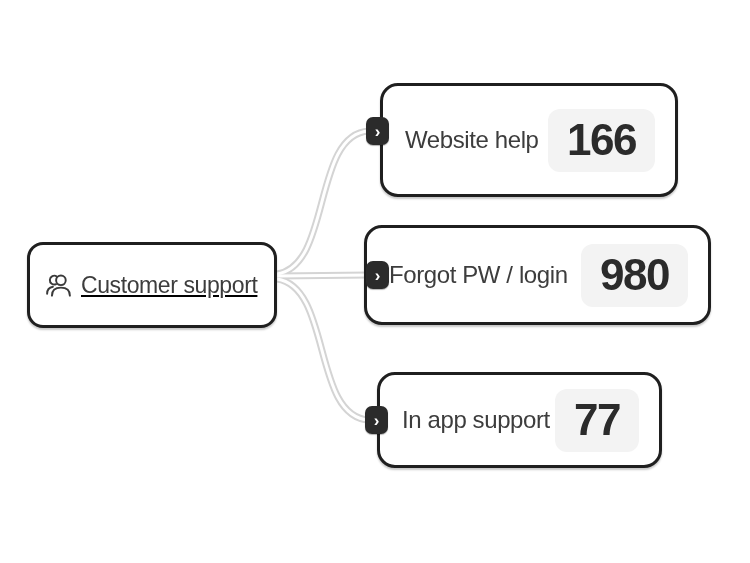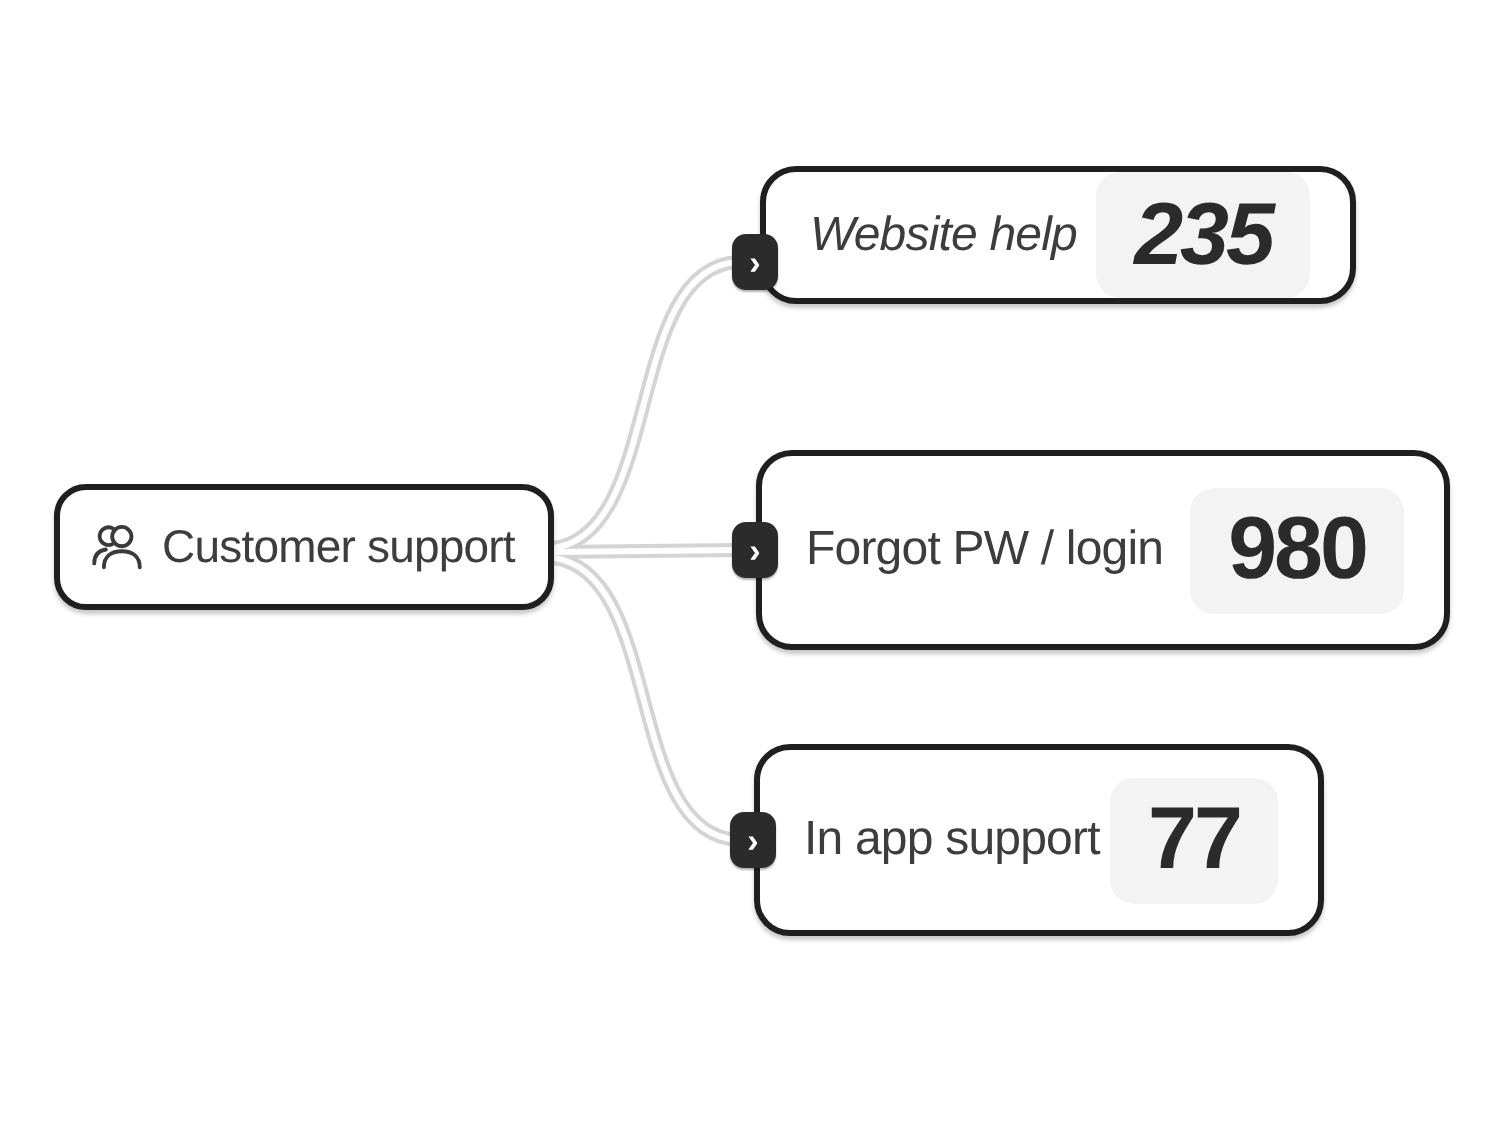--- a/index.html
+++ b/index.html
@@ -12,29 +12,29 @@
   .wires .tube{stroke:var(--connector,#d4d4d4);stroke-width:7px;}
   .wires .core{stroke:var(--connector-core,#ffffff);stroke-width:3px;}
   .node{
     position:absolute;box-sizing:border-box;z-index:2;
     background:var(--node-fill,#fff);
     border:3px solid var(--node-border,#1f1f1f);
     display:flex;align-items:center;
     box-shadow:0 2px 2px rgba(0,0,0,.22);
   }
   .node.root{
-    left:27px;top:242px;width:250px;height:63px;border-radius:16px;
-    padding:0 10px 0 15px;gap:9px;
+    left:27px;top:242px;width:250px;height:86px;border-radius:16px;
+    padding:0 10px 0 15px;gap:9px;text-decoration:underline;
   }
   .node.child{
     border-radius:18px;justify-content:space-between;
     padding:0 20px 0 22px;
   }
-  #child-0{left:380px;top:83px;width:298px;height:69px;font-style:italic;}
-  #child-1{left:378px;top:225px;width:347px;height:100px;}
+  #child-0{left:380px;top:83px;width:298px;height:114px;}
+  #child-1{left:364px;top:225px;width:347px;height:100px;}
   #child-2{left:377px;top:372px;width:285px;height:96px;}
   .label{
     color:var(--label-text,#3d3d3d);font-size:24px;letter-spacing:-0.4px;
     white-space:nowrap;line-height:1;
   }
   .node.root .label{font-size:23px;}
   .badge{
     background:var(--badge-bg,#f3f3f3);border-radius:12px;height:63px;
     display:flex;align-items:center;justify-content:center;padding:0 19px;
     flex:none;
@@ -82,21 +82,21 @@
       <path d="M 12.2 4.6 A 4.6 4.6 0 1 0 11.5 12.6"></path>
       <path d="M 7.2 24.5 C 7.2 19 11 16.2 16.5 16.2 C 22 16.2 25.8 19 25.8 24.5"></path>
       <path d="M 2.2 22.5 C 2.2 18.3 4.6 15.9 8.2 15.3"></path>
     </svg>
     <span class="label">Customer support</span>
   </div>
 
   <div class="node child" id="child-0">
     <span class="label">Website help</span>
     <span class="badge">
-      <span class="count">235</span>
+      <span class="count">166</span>
     </span>
   </div>
 
   <div class="node child" id="child-1">
     <span class="label">Forgot PW / login</span>
     <span class="badge">
       <span class="count">980</span>
     </span>
   </div>
 

